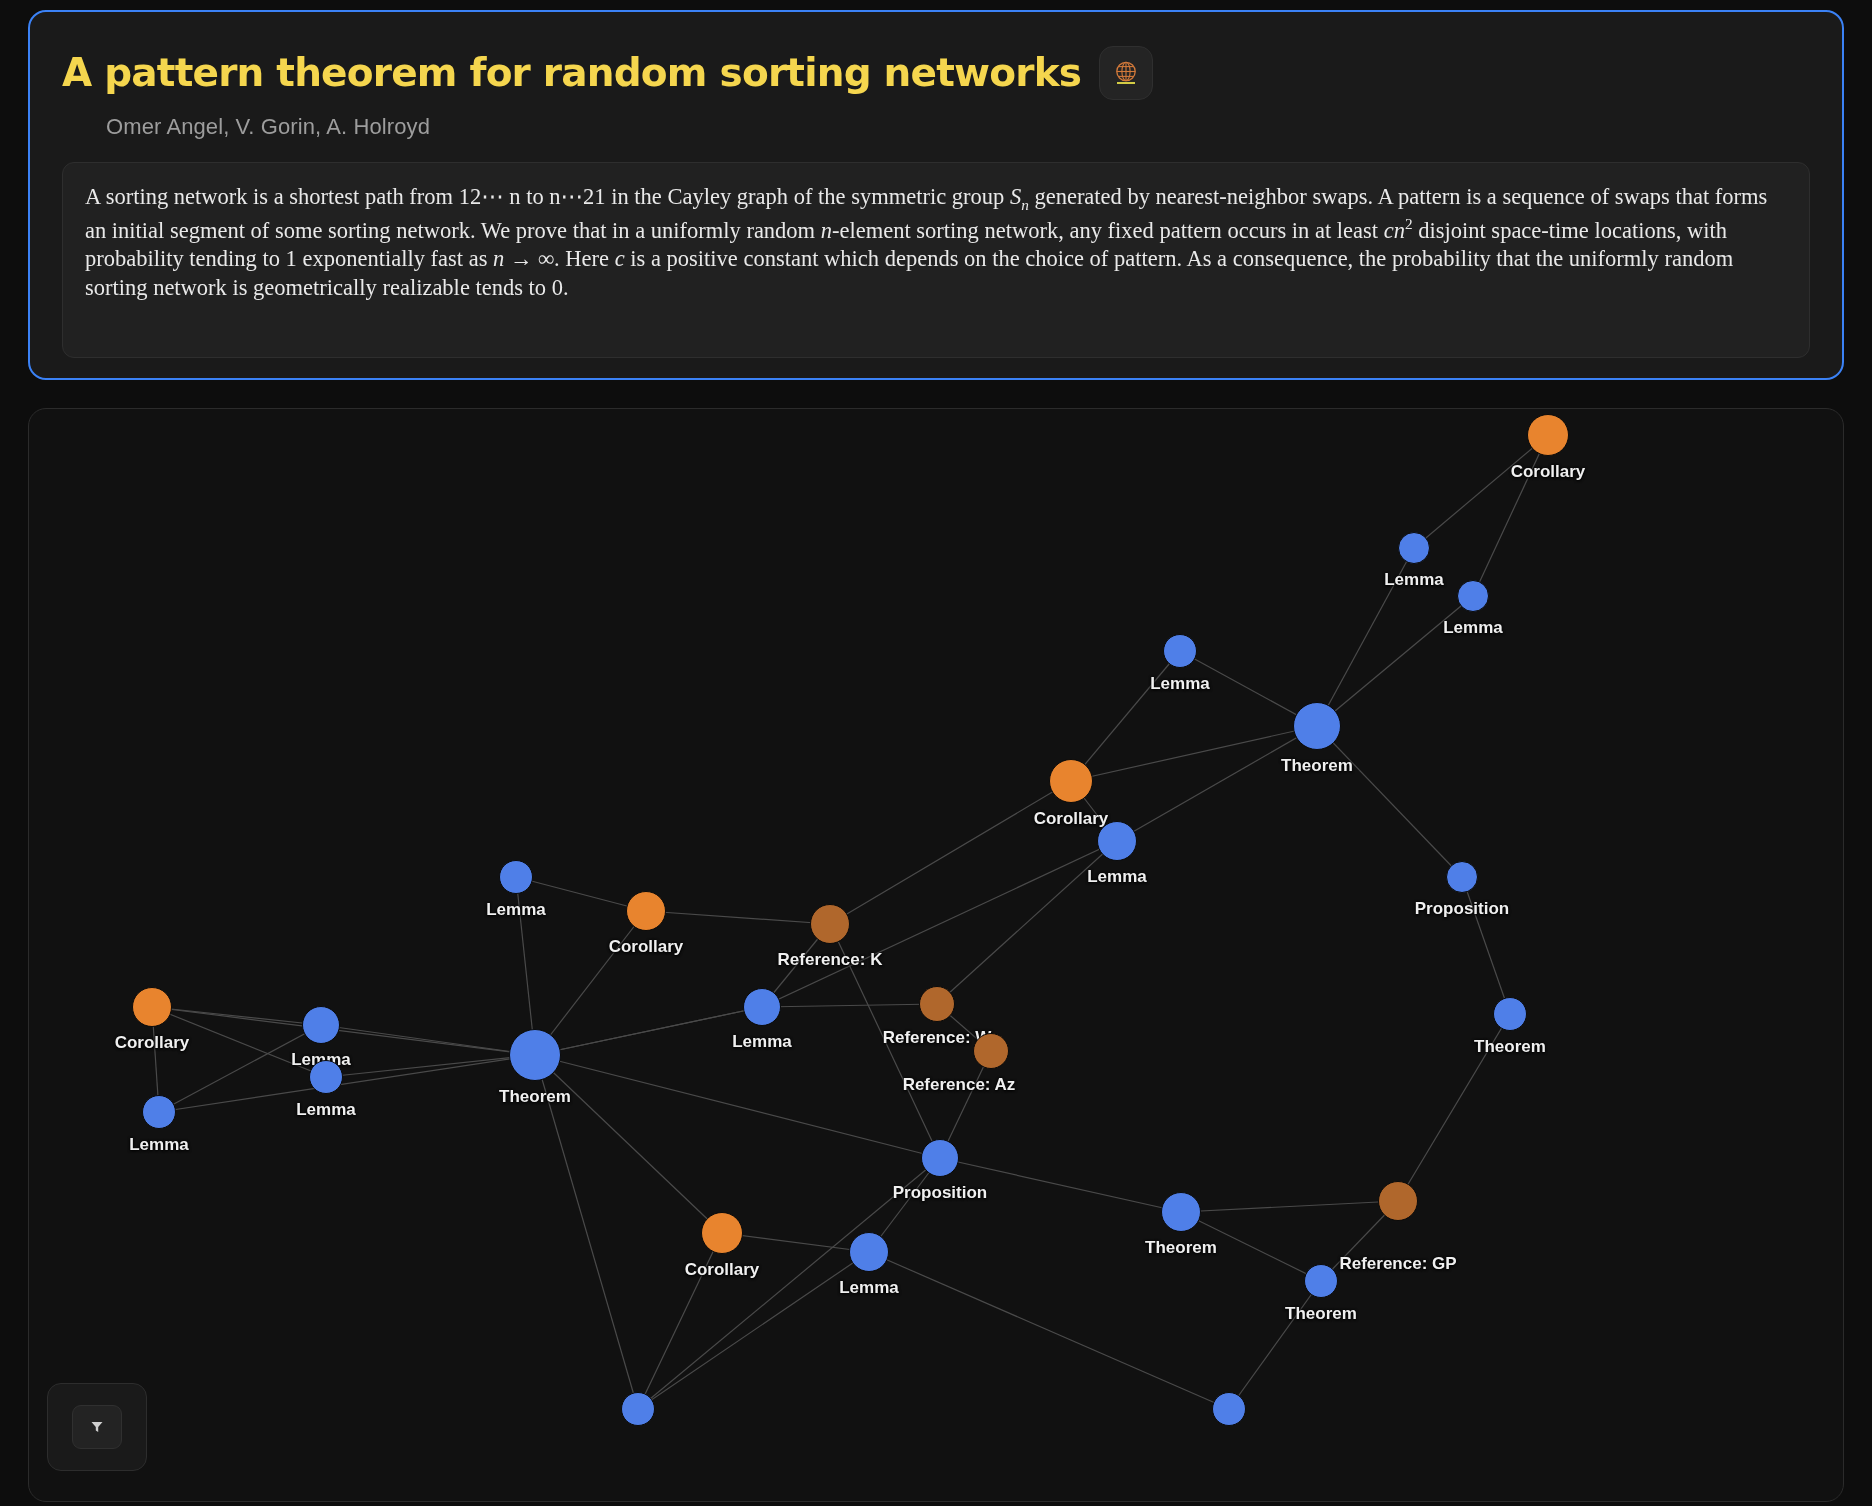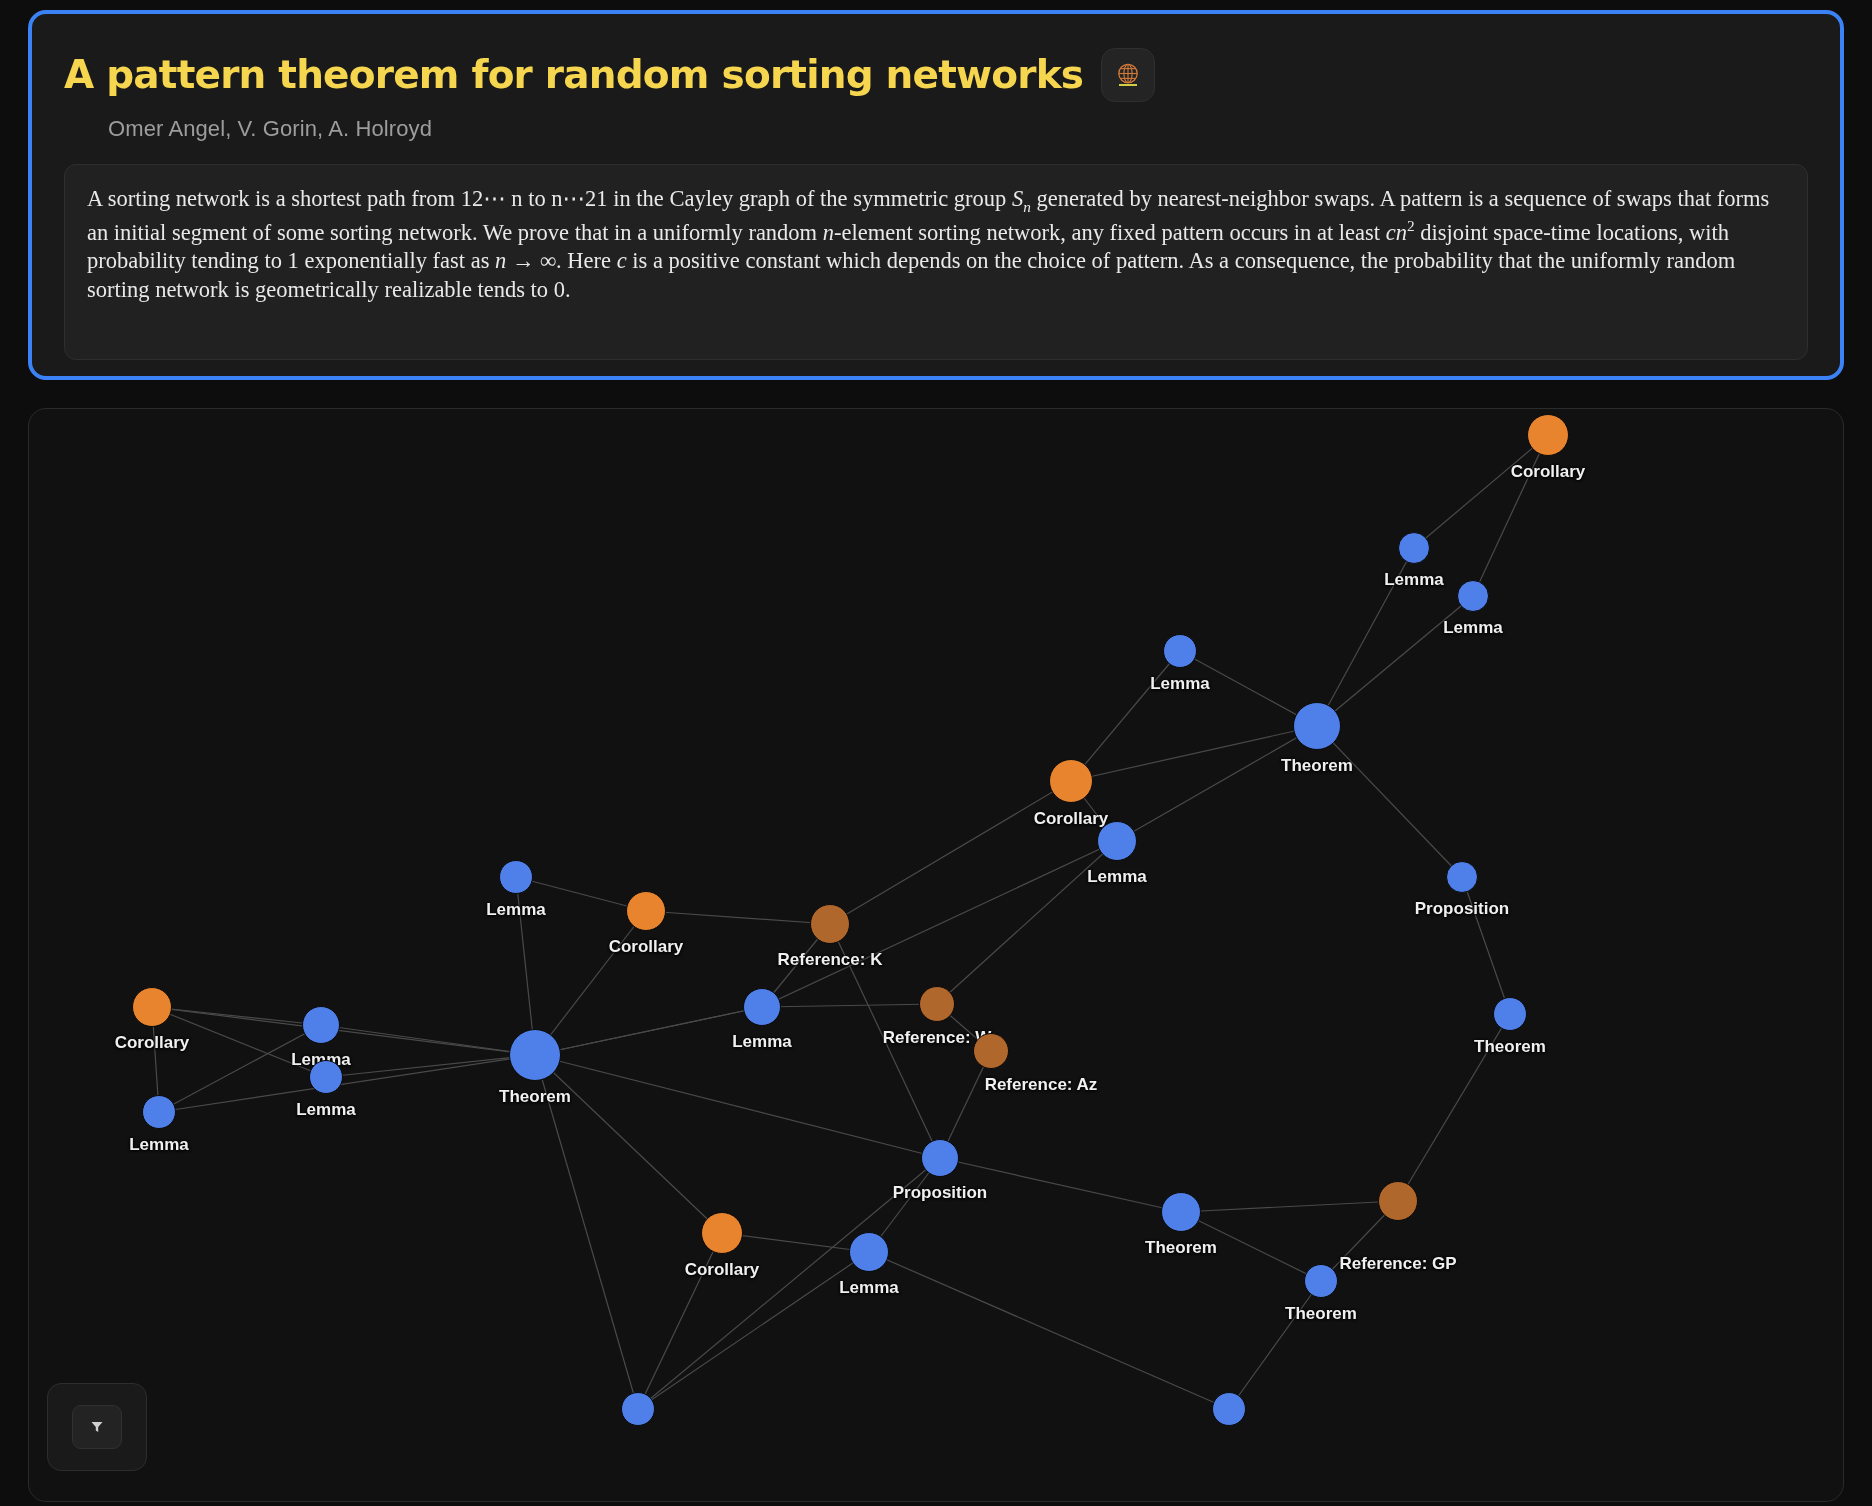--- a/index.html
+++ b/index.html
@@ -21,21 +21,21 @@
   }
 
   
   .header-card {
     position: absolute;
     left: 28px;
     top: 10px;
     width: 1816px;
     height: 370px;
     background: #1a1a1a;
-    border: 4px solid #3b82f6;
+    border: 2px solid #3b82f6;
     border-radius: 18px;
     padding: 34px 32px 28px 32px;
   }
 
   .title-row {
     display: flex;
     align-items: center;
     gap: 18px;
   }
 
@@ -274,21 +274,21 @@
         <div class="node-label" style="left: 801px; top: 541px;">Reference: K</div>
         <div class="node" style="left: 123px; top: 598px; width: 40px; height: 40px; background: rgb(232, 132, 46);"></div>
         <div class="node-label" style="left: 123px; top: 624px;">Corollary</div>
         <div class="node" style="left: 292px; top: 616px; width: 38px; height: 38px; background: rgb(79, 127, 232);"></div>
         <div class="node-label" style="left: 292px; top: 641px;">Lemma</div>
         <div class="node" style="left: 733px; top: 598px; width: 38px; height: 38px; background: rgb(79, 127, 232);"></div>
         <div class="node-label" style="left: 733px; top: 623px;">Lemma</div>
         <div class="node" style="left: 908px; top: 595px; width: 36px; height: 36px; background: rgb(176, 103, 44);"></div>
         <div class="node-label" style="left: 908px; top: 619px;">Reference: W</div>
         <div class="node" style="left: 962px; top: 642px; width: 36px; height: 36px; background: rgb(176, 103, 44);"></div>
-        <div class="node-label" style="left: 1012px; top: 666px;">Reference: Az</div>
+        <div class="node-label" style="left: 930px; top: 666px;">Reference: Az</div>
         <div class="node" style="left: 506px; top: 646px; width: 52px; height: 52px; background: rgb(79, 127, 232);"></div>
         <div class="node-label" style="left: 506px; top: 678px;">Theorem</div>
         <div class="node" style="left: 297px; top: 668px; width: 34px; height: 34px; background: rgb(79, 127, 232);"></div>
         <div class="node-label" style="left: 297px; top: 691px;">Lemma</div>
         <div class="node" style="left: 1481px; top: 605px; width: 34px; height: 34px; background: rgb(79, 127, 232);"></div>
         <div class="node-label" style="left: 1481px; top: 628px;">Theorem</div>
         <div class="node" style="left: 130px; top: 703px; width: 34px; height: 34px; background: rgb(79, 127, 232);"></div>
         <div class="node-label" style="left: 130px; top: 726px;">Lemma</div>
         <div class="node" style="left: 911px; top: 749px; width: 38px; height: 38px; background: rgb(79, 127, 232);"></div>
         <div class="node-label" style="left: 911px; top: 774px;">Proposition</div>

